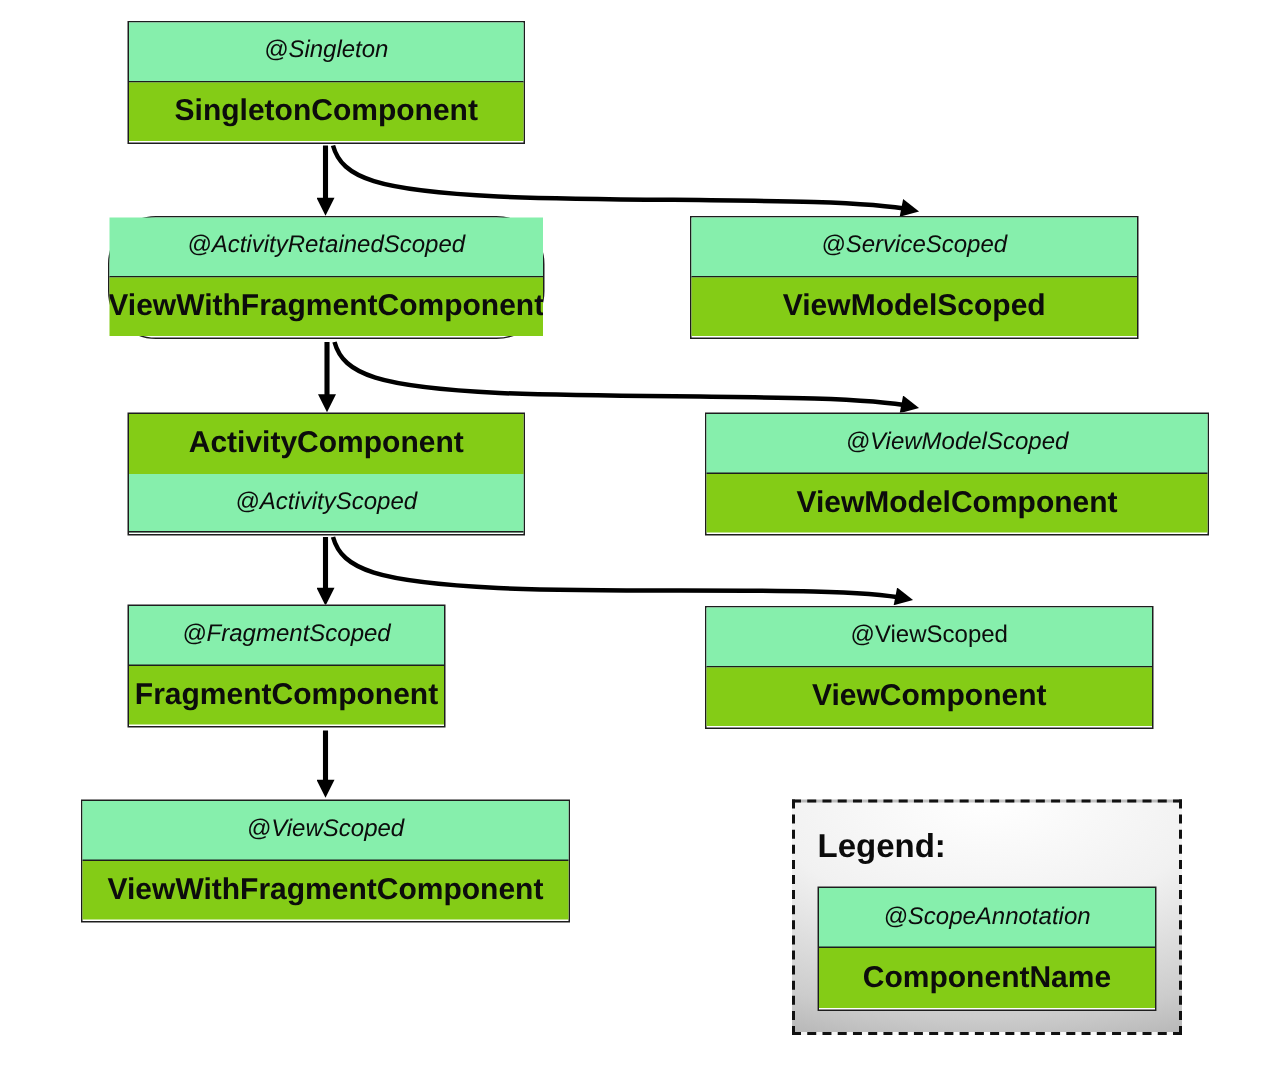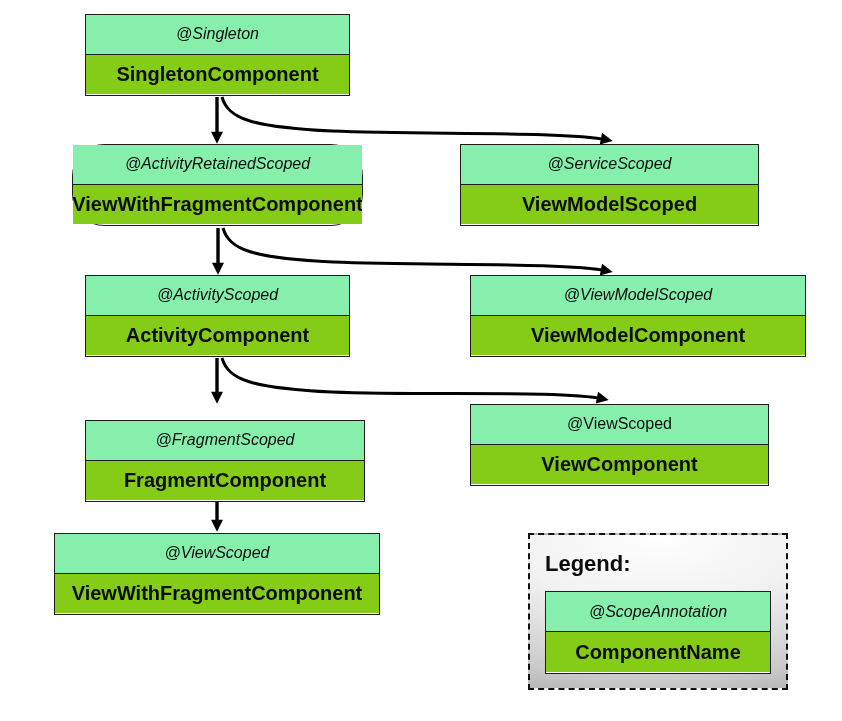--- a/index.html
+++ b/index.html
@@ -49,21 +49,21 @@
     font-weight: bold;
     font-size: 20px;
     color: #0c0c0c;
   }
   
   .n-singleton        { left: 85px;  top: 14px;  width: 265px; }
   .n-activityretained { left: 72px;  top: 144px; width: 291px; border-radius: 32px; }
   .n-service          { left: 460px; top: 144px; width: 299px; }
   .n-activity         { left: 85px;  top: 275px; width: 265px; }
   .n-viewmodel        { left: 470px; top: 275px; width: 336px; }
-  .n-fragment         { left: 85px;  top: 420px; width: 280px; }
+  .n-fragment         { left: 85px;  top: 403px; width: 212px; }
   .n-view             { left: 470px; top: 404px; width: 299px; }
   .n-viewwithfragment { left: 54px;  top: 533px; width: 326px; }
 
   .legend {
     position: absolute;
     left: 528px; top: 533px;
     width: 260px; height: 157px;
     box-sizing: border-box;
     border: 2px dashed #111111;
     background: radial-gradient(ellipse 150% 130% at 50% 0%,
@@ -122,22 +122,22 @@
     <div class="row ann">@ActivityRetainedScoped</div>
     <div class="row comp">ViewWithFragmentComponent</div>
   </div>
 
   <div class="node n-service">
     <div class="row ann">@ServiceScoped</div>
     <div class="row comp">ViewModelScoped</div>
   </div>
 
   <div class="node n-activity">
+    <div class="row comp">ActivityComponent</div>
     <div class="row ann">@ActivityScoped</div>
-    <div class="row comp">ActivityComponent</div>
   </div>
 
   <div class="node n-viewmodel">
     <div class="row ann">@ViewModelScoped</div>
     <div class="row comp">ViewModelComponent</div>
   </div>
 
   <div class="node n-fragment">
     <div class="row ann">@FragmentScoped</div>
     <div class="row comp">FragmentComponent</div>

